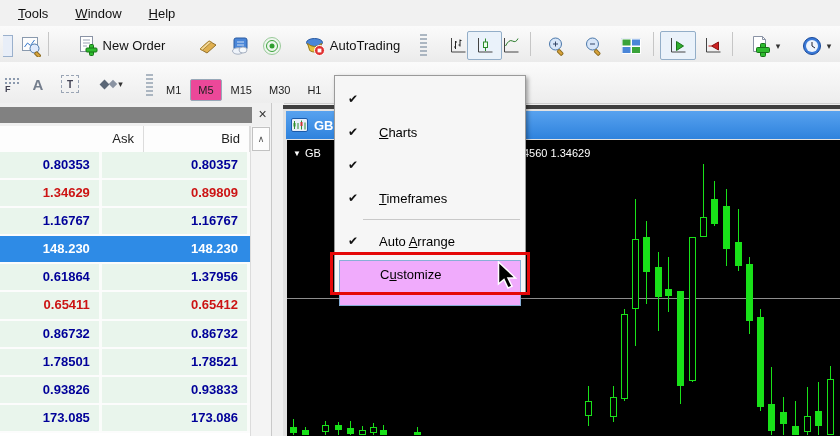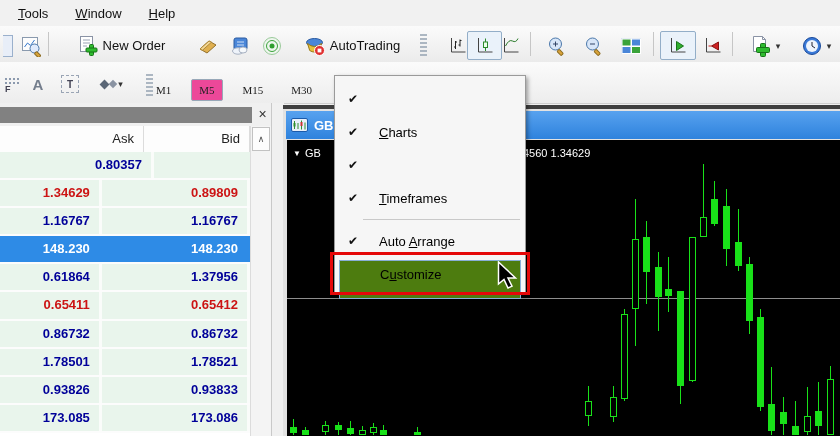--- a/index.html
+++ b/index.html
@@ -22,21 +22,21 @@
   .tlabel{white-space:nowrap;}
   
   .t2{position:absolute;top:73px;height:22px;display:flex;align-items:center;justify-content:center;}
   .ficon{width:16px;height:16px;position:relative;}
   .ficon i{display:block;border-top:2px dotted #8c9aae;margin:2px 1px 0 1px;}
   .ficon b{position:absolute;left:1px;bottom:-2px;font-size:9px;color:#445;font-weight:bold;}
   .atxt{font-size:15px;font-weight:bold;color:#737d8c;}
   .ticon{width:16px;height:16px;border:1px dashed #9aa5b5;font-size:10px;font-weight:bold;color:#445;display:flex;align-items:center;justify-content:center;}
   .dia{display:inline-block;width:7px;height:7px;transform:rotate(45deg);background:#5a6676;margin-right:2px;}
   .dia.l{background:#8a93a2;width:6px;height:6px;}
-  .tfbar{position:absolute;left:148px;top:79px;display:flex;gap:12px;font-family:Liberation Serif, serif;}
+  .tfbar{position:absolute;left:158px;top:79px;display:flex;gap:1px;}
   .tf{font-size:11px;color:#222;padding:4px 7px;border:1px solid transparent;border-radius:2px;line-height:12px;}
   .tf.on{border-color:#98a8b8;background:#ec4899;}
 
   
   .mwatch{position:absolute;left:0;top:103px;width:271px;height:333px;background:#ffffff;}
   .mw-topstrip{position:absolute;left:0;top:0;width:271px;height:23px;background:#f0f0f0;}
   .mw-titlebar{position:absolute;left:0;top:4px;width:252px;height:16px;background:#818181;}
   .mw-close{position:absolute;left:254px;top:2px;width:17px;height:18px;font-size:14px;color:#333;display:flex;align-items:center;justify-content:center;}
   .mw-header{position:absolute;left:0;top:23px;width:250px;height:26px;background:#fdfdfd;border-bottom:1px solid #d8d8d8;display:flex;font-size:13px;color:#222;}
   .mw-header .hc{box-sizing:border-box;height:26px;line-height:25px;text-align:right;padding-right:9px;border-right:1px solid #dcdcdc;}
@@ -63,21 +63,21 @@
   #candles{position:absolute;left:0;top:0;width:553px;height:296px;}
   .wick{position:absolute;width:1px;background:#19e119;}
   .cbody{position:absolute;width:7px;box-sizing:border-box;border:1px solid #19e119;}
   .cbody.f{background:#19e119;} .cbody.h{background:#000;}
 
   
   .ctxmenu{position:absolute;left:334px;top:75px;width:192px;height:220px;background:#f6f6f6;border:1px solid #9a9a9a;box-shadow:2px 2px 4px rgba(0,0,0,.35);padding-top:7px;box-sizing:border-box;z-index:50;font-size:13px;color:#000;}
   .citem{position:relative;height:33px;line-height:33px;}
   .ccheck{position:absolute;left:13px;top:0;font-size:12px;color:#111;}
   .clabel{position:absolute;left:44px;top:0;white-space:nowrap;}
-  .citem.hl{height:39px;line-height:27px;margin:2px 4px 0 4px;background:#4d7c0f;border:1px solid #88aed6;box-sizing:border-box;padding-left:20px;}
+  .citem.hl{height:46px;line-height:27px;margin:2px 4px 0 4px;background:#f0abfc;border:1px solid #88aed6;box-sizing:border-box;padding-left:20px;}
   .citem.hl .clabel{left:40px;}
   .msep{height:10px;position:relative;}
   .msep i{position:absolute;left:28px;right:5px;top:4px;border-top:1px solid #c9c9c9;}
 
   
   .redbox{position:absolute;left:330px;top:252px;width:200px;height:43px;box-sizing:border-box;border:3px solid #e50808;z-index:60;}
   .cursor{position:absolute;left:497px;top:261px;z-index:70;}
 
   svg{display:block;}
 </style>
@@ -260,20 +260,21 @@
     <div class="mw-close">×</div>
     <div class="mw-header">
       <div class="hc c2">Ask</div>
       <div class="hc c1">Bid</div>
     </div>
     <div class="mw-scroll">
       <div class="mw-upbtn">∧</div>
     </div>
     <div class="mw-rows" id="mwrows">
         <div class="mwrow up">
+          <div class="cell c1">0.80353</div>
           <div class="cell c2">0.80357</div>
         </div>
         <div class="mwrow down">
           <div class="cell c1">1.34629</div>
           <div class="cell c2">0.89809</div>
         </div>
         <div class="mwrow up">
           <div class="cell c1">1.16767</div>
           <div class="cell c2">1.16767</div>
         </div>

